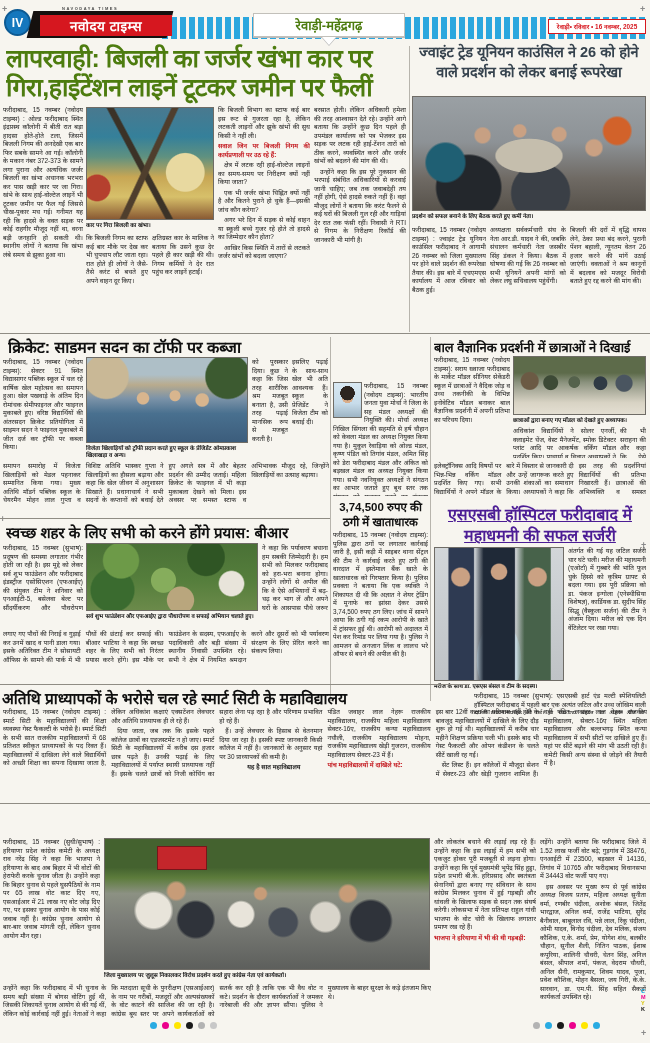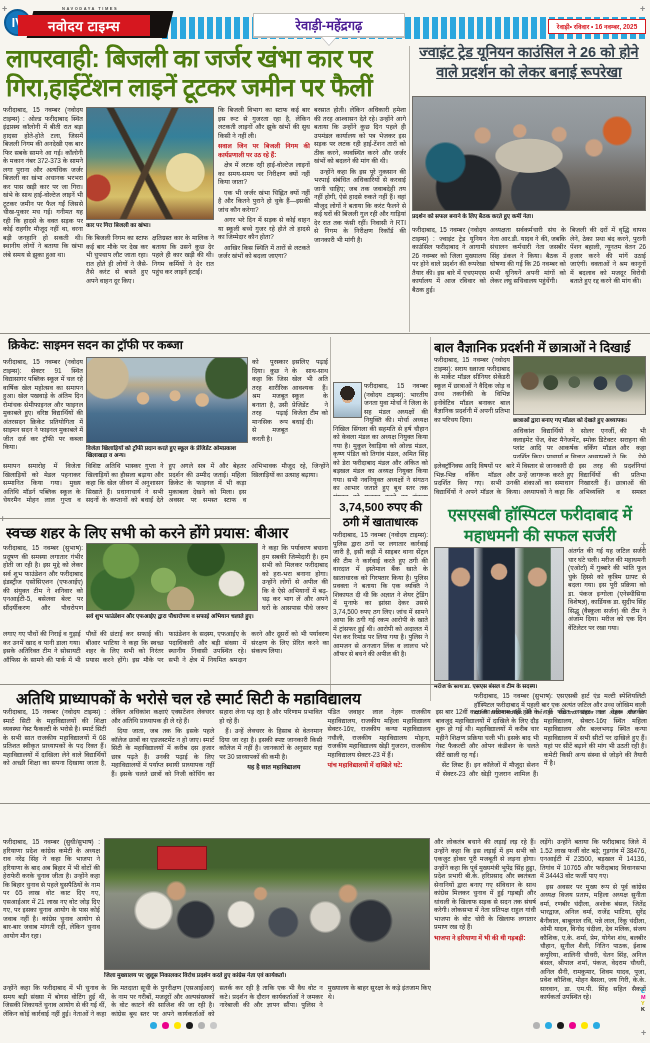--- a/index.html
+++ b/index.html
@@ -7,21 +7,21 @@
         font-family:"Liberation Sans","DejaVu Sans",sans-serif;overflow:hidden;}
   .abs{position:absolute;box-sizing:border-box;}
   
   .pgcircle{width:27px;height:27px;border-radius:50%;background:#1577bd;border:2px solid #0d5a93;
             color:#fff;font-weight:bold;font-size:12px;display:flex;align-items:center;justify-content:center;}
   .flagblk{background:#15100e;transform:skewX(-14deg);}
   .mastred{background:#d6171f;color:#fff;font-weight:bold;font-size:13.5px;display:flex;
            align-items:center;justify-content:center;letter-spacing:0.5px;}
   .mast-en{font-size:4px;color:#4a4a4a;letter-spacing:1.5px;font-weight:bold;}
   .stripes{background:repeating-linear-gradient(90deg,#2ba7de 0 6px,#f7f5ef 6px 9px);}
-  .editionbox{background:#fff;border:1px solid #c2c0ba;color:#4c1d95;font-weight:bold;font-size:13px;
+  .editionbox{background:#fff;border:1px solid #c2c0ba;color:#4d7c0f;font-weight:bold;font-size:13px;
               display:flex;align-items:center;justify-content:center;box-shadow:0 1px 0 #bbb;}
   .edition-tail{width:0;height:0;border-left:7px solid transparent;border-right:7px solid transparent;
                 border-top:8px solid #fff;filter:drop-shadow(0 1px 0 #bbb);}
   .datebox{background:#fff;border:1px solid #d6171f;color:#d6171f;font-weight:bold;font-size:6.4px;
            display:flex;align-items:center;justify-content:center;}
   .regmark{color:#8a8a8a;font-size:9px;font-weight:bold;}
   
   .bt{font-size:6.4px;line-height:1.33;text-align:justify;color:#1d1d1d;overflow:hidden;}
   .bt p{margin:0 0 2px;text-indent:6px;}
   .bt p.noind{text-indent:0;}
@@ -96,40 +96,40 @@
      radial-gradient(circle at 22% 40%, #c79c78 0 3%, transparent 4%),
      radial-gradient(circle at 48% 42%, #c79c78 0 3%, transparent 4%),
      radial-gradient(circle at 75% 42%, #c79c78 0 3%, transparent 4%),
      linear-gradient(180deg,#44622f 0 22%,#5d7c3c 30%,#8c9183 42%,#7d7f79 60%,#5d5f5c 100%);}
   .banner{position:absolute;left:16%;top:5%;width:15%;height:17%;background:#c4262b;border:1px solid #77161a;}
   
   .dotrow{display:flex;gap:5px;}
   .dot{width:7px;height:7px;border-radius:50%;}
   .cmyk-v{display:flex;flex-direction:column;font-size:5.5px;font-weight:bold;line-height:1.1;}
   .fr-head{font-size:11.5px;line-height:1.3;font-weight:bold;text-align:center;color:#101010;overflow:hidden;}
-  .hosp-head{font-size:16px;line-height:1.32;font-weight:bold;text-align:center;color:#15803d;overflow:hidden;}
+  .hosp-head{font-size:16px;line-height:1.32;font-weight:bold;text-align:center;color:#4c1d95;overflow:hidden;text-decoration:underline;}
 </style>
 </head>
 <body>
 
 <div class="page">
 
   <div class="abs regmark" style="left:2px;top:4px;">+</div>
   <div class="abs regmark" style="left:640px;top:4px;">+</div>
   <div class="abs regmark" style="left:0px;top:514px;">+</div>
   <div class="abs regmark" style="left:641px;top:540px;">+</div>
 
   <div class="abs stripes" style="left:162px;top:17px;width:484px;height:22px;"></div>
 
   <div class="abs pgcircle" style="left:4px;top:9px;">
     <span>IV</span>
   </div>
   <div class="abs mast-en" style="left:62px;top:6px;">NAVODAYA TIMES</div>
   <div class="abs flagblk" style="left:30px;top:11px;width:140px;height:27px;"></div>
-  <div class="abs mastred" style="left:18px;top:15px;width:132px;height:21px;">नवोदय टाइम्स</div>
+  <div class="abs mastred" style="left:40px;top:15px;width:132px;height:21px;">नवोदय टाइम्स</div>
 
   <div class="abs editionbox" style="left:253px;top:13px;width:152px;height:24px;">रेवाड़ी-महेंद्रगढ़</div>
   <div class="abs edition-tail" style="left:322px;top:37px;"></div>
 
   <div class="abs datebox" style="left:548px;top:19px;width:98px;height:15px;">रेवाड़ी•  रविवार  •  16 नवम्बर, 2025</div>
 
   <div class="abs hl-main" style="left:6px;top:44px;width:400px;height:60px;">लापरवाही: बिजली का जर्जर खंभा कार पर गिरा,हाईटेंशन लाइनें टूटकर जमीन पर फैलीं</div>
 
   <div class="abs bt" style="left:3px;top:106px;width:80px;height:225px;">
     <p class="noind">फरीदाबाद, 15 नवम्बर (नवोदय टाइम्स) : ओल्ड फरीदाबाद स्थित इंद्रप्रस्थ कॉलोनी में बीती रात बड़ा हादसा होते-होते टला, जिसमें बिजली निगम की अनदेखी एक बार फिर सबके सामने आ गई। कॉलोनी के मकान नंबर 372-373 के सामने लगा पुराना और अत्यधिक जर्जर बिजली का खंभा अचानक भरभरा कर पास खड़ी कार पर जा गिरा। खंभे के साथ हाई-वोल्टेज लाइनें भी टूटकर जमीन पर फैल गईं जिससे चीख-पुकार मच गई। गनीमत यह रही कि हादसे के वक्त सड़क पर कोई राहगीर मौजूद नहीं था, वरना बड़ी जनहानि हो सकती थी। स्थानीय लोगों ने बताया कि खंभा लंबे समय से झुका हुआ था।</p>
@@ -154,36 +154,36 @@
     <p>आखिर किस स्थिति में तारों से लटकते जर्जर खंभों को बदला जाएगा?</p>
   </div>
 
   <div class="abs bt" style="left:314px;top:106px;width:92px;height:225px;">
     <p class="noind">बरसात होती। लेकिन अधिकारी हमेशा की तरह आश्वासन देते रहे। उन्होंने आगे बताया कि उन्होंने कुछ दिन पहले ही उपमंडल कार्यालय को पत्र भेजकर इस सड़क पर लटक रही हाई-टेंशन तारों को ठीक करने, व्यवस्थित करने और जर्जर खंभों को बदलने की मांग की थी।</p>
     <p>उन्होंने कहा कि इस पूरे नुकसान की भरपाई संबंधित अधिकारियों से करवाई जानी चाहिए; जब तक जवाबदेही तय नहीं होगी, ऐसे हादसे रुकते नहीं हैं। वहां मौजूद लोगों ने बताया कि करंट फैलने से कई घरों की बिजली गुल रही और गाड़ियां देर रात तक फंसी रहीं। निवासी ने RTI से निगम के निरीक्षण रिकॉर्ड की जानकारी भी मांगी है।</p>
   </div>
 
   <div class="abs rule-v" style="left:409px;top:46px;height:286px;"></div>
 
-  <div class="abs hl-tu" style="left:412px;top:43px;width:234px;height:50px;text-decoration:underline;">ज्वाइंट ट्रेड यूनियन काउंसिल ने 26 को होने वाले प्रदर्शन को लेकर बनाई रूपरेखा</div>
+  <div class="abs hl-tu" style="left:412px;top:43px;width:234px;height:50px;">ज्वाइंट ट्रेड यूनियन काउंसिल ने 26 को होने वाले प्रदर्शन को लेकर बनाई रूपरेखा</div>
   <div class="abs photo ph-tu" style="left:412px;top:96px;width:234px;height:115px;"></div>
   <div class="abs caption" style="left:412px;top:213px;width:234px;height:9px;">प्रदर्शन को सफल बनाने के लिए बैठक करते हुए कर्मी नेता।</div>
   <div class="abs bt" style="left:412px;top:226px;width:74px;height:104px;">
     <p class="noind">फरीदाबाद, 15 नवम्बर (नवोदय टाइम्स) : ज्वाइंट ट्रेड यूनियन काउंसिल फरीदाबाद ने आगामी 26 नवम्बर को जिला मुख्यालय पर होने वाले प्रदर्शन की रूपरेखा तैयार की। इस बारे में एचएमएस कार्यालय में आज रविवार को बैठक हुई।</p>
   </div>
   <div class="abs bt" style="left:490px;top:226px;width:76px;height:104px;">
     <p class="noind">अध्यक्षता सर्वकर्मचारी संघ के नेता आर.डी. यादव ने की, जबकि संचालन कर्मचारी नेता जसबीर सिंह डंकल ने किया। बैठक में घोषणा की गई कि 26 नवम्बर को सभी यूनियनें अपनी मांगों को लेकर लघु सचिवालय पहुंचेंगी।</p>
   </div>
   <div class="abs bt" style="left:570px;top:226px;width:76px;height:104px;">
     <p class="noind">बिजली की दरों में वृद्धि वापस लेने, ठेका प्रथा बंद करने, पुरानी पेंशन बहाली, न्यूनतम वेतन 26 हजार करने की मांगें उठाई जाएंगी। वक्ताओं ने श्रम कानूनों में बदलाव को मजदूर विरोधी बताते हुए रद्द करने की मांग की।</p>
   </div>
 
   <div class="abs rule-h" style="left:0px;top:333px;width:650px;"></div>
 
-  <div class="abs hl-sec" style="left:8px;top:336px;width:318px;height:17px;font-size:12px;">क्रिकेट: साइमन सदन का ट्रॉफी पर कब्जा</div>
+  <div class="abs hl-sec" style="left:8px;top:336px;width:318px;height:17px;font-size:16px;">क्रिकेट: साइमन सदन का ट्रॉफी पर कब्जा</div>
   <div class="abs bt" style="left:3px;top:358px;width:80px;height:100px;">
     <p class="noind">फरीदाबाद, 15 नवम्बर (नवोदय टाइम्स): सेक्टर 91 स्थित विद्यासागर पब्लिक स्कूल में चल रहे वार्षिक खेल महोत्सव का समापन हुआ। खेल पखवाड़े के अंतिम दिन रोमांचक सेमीफाइनल और फाइनल मुकाबले हुए। वरिष्ठ विद्यार्थियों की अंतरसदन क्रिकेट प्रतियोगिता में साइमन सदन ने फाइनल मुकाबले में जीत दर्ज कर ट्रॉफी पर कब्जा किया।</p>
   </div>
   <div class="abs photo ph-cricket" style="left:86px;top:357px;width:162px;height:86px;"></div>
   <div class="abs caption" style="left:86px;top:445px;width:162px;height:13px;">विजेता खिलाड़ियों को ट्रॉफी प्रदान करते हुए स्कूल के प्रेजिडेंट ओमप्रकाश खिलाखड़ा व अन्य।</div>
   <div class="abs bt" style="left:252px;top:358px;width:36px;height:100px;">
     <p class="noind">को पुरस्कार दिया। कुछ ने कहा कि जिस तरह शारीरिक श्रम मजबूत बनाता है, उसी तरह पढ़ाई मानसिक रूप से मजबूत करती है।</p>
   </div>
   <div class="abs bt" style="left:292px;top:358px;width:36px;height:100px;">
     <p class="noind">इसलिए पढ़ाई के साथ-साथ खेल भी अति आवश्यक हैं। स्कूल के प्रेजिडेंट ने विजेता टीम को बधाई दी।</p>
@@ -241,21 +241,21 @@
   <div class="abs bt" style="left:568px;top:547px;width:78px;height:134px;">
     <p class="noind">अंतर्गत की गई यह जटिल सर्जरी चार घंटे चली। मरीज की महाधमनी (एओर्टा) में गुब्बारे की भांति फूल चुके हिस्से को कृत्रिम ग्राफ्ट से बदला गया। इस पूरी प्रक्रिया को डा. पंकज इन्गोला (एनेस्थीसिया विशेषज्ञ), कार्डियक डा. सुदीप सिंह सिद्धू (वैस्कुला सर्जन) की टीम ने अंजाम दिया। मरीज को एक दिन वेंटिलेटर पर रखा गया।</p>
   </div>
   <div class="abs caption" style="left:434px;top:683px;width:130px;height:8px;">मरीज के साथ डा. एसएस बंसल व टीम के सदस्य।</div>
   <div class="abs bt" style="left:474px;top:692px;width:172px;height:22px;">
     <p class="noind">फरीदाबाद, 15 नवम्बर (सुभाष): एसएसबी हार्ट एंड मल्टी स्पेशियलिटी हॉस्पिटल फरीदाबाद में पहली बार एक अत्यंत जटिल और उच्च जोखिम वाली सर्जरी सफलतापूर्वक की गई। डा. एस.एस. बंसल, डा. अंशुल और डा. सिद्धांत बंसल (कार्डियोलॉजिस्ट) ने सफलता की जानकारी दी।</p>
   </div>
 
   <div class="abs rule-h" style="left:0px;top:684px;width:470px;"></div>
 
-  <div class="abs hl-sec" style="left:16px;top:687px;width:430px;height:18px;font-size:15.5px;">अतिथि प्राध्यापकों के भरोसे चल रहे स्मार्ट सिटी के महाविद्यालय</div>
+  <div class="abs hl-sec" style="left:2px;top:687px;width:430px;height:18px;font-size:15.5px;">अतिथि प्राध्यापकों के भरोसे चल रहे स्मार्ट सिटी के महाविद्यालय</div>
   <div class="abs bt" style="left:3px;top:708px;width:644px;height:94px;column-count:6;column-gap:5px;">
     <p class="noind">फरीदाबाद, 15 नवम्बर (नवोदय टाइम्स) : स्मार्ट सिटी के महाविद्यालयों की शिक्षा व्यवस्था गेस्ट फैकल्टी के भरोसे है। स्मार्ट सिटी के सभी सात राजकीय महाविद्यालयों में 68 प्रतिशत स्वीकृत प्राध्यापकों के पद रिक्त हैं। महाविद्यालयों में दाखिला लेने वाले विद्यार्थियों को अच्छी शिक्षा का सपना दिखाया जाता है, लेकिन अधिकांश कक्षाएं एक्सटेंशन लेक्चरर और अतिथि प्राध्यापक ही ले रहे हैं।</p>
     <p>दिया जाता, जब तक कि इसके पहले कॉलेज छात्रों का एडजस्टमेंट न हो जाए। स्मार्ट सिटी के महाविद्यालयों में करीब दस हजार छात्र पढ़ते हैं। उनकी पढ़ाई के लिए महाविद्यालयों में पर्याप्त स्थायी प्राध्यापक नहीं हैं। इसके चलते छात्रों को निजी कोचिंग का सहारा लेना पड़ रहा है और परिणाम प्रभावित हो रहे हैं।</p>
     <p>हैं। उन्हें लेक्चरर के हिसाब से वेतनमान दिया जा रहा है। इसकी स्पष्ट जानकारी किसी कॉलेज में नहीं है। जानकारों के अनुसार यहां पर 30 प्राध्यापकों की कमी है।</p>
     <p class="subblk">यह है सात महाविद्यालय</p>
     <p class="noind">पंडित जवाहर लाल नेहरू राजकीय महाविद्यालय, राजकीय महिला महाविद्यालय सेक्टर-16ए, राजकीय कन्या महाविद्यालय नचौली, राजकीय महाविद्यालय मोहना, राजकीय महाविद्यालय खेड़ी गुजरान, राजकीय महाविद्यालय सेक्टर-23 में हैं।</p>
     <p class="noind subred">पांच महाविद्यालयों में दाखिले घटे:</p>
     <p class="noind">इस बार 12वीं कक्षा का परिणाम नहीं होने के बावजूद महाविद्यालयों में दाखिले के लिए दौड़ शुरू हो गई थी। महाविद्यालयों में करीब चार महीने शिक्षण प्रक्रिया चली भी। इसके बाद भी गेस्ट फैकल्टी और ओपन कंडीशन के चलते सीटें खाली रह गईं।</p>
     <p>सेंट लिस्ट हैं। इन कॉलेजों में मौजूदा सेशन में सेक्टर-23 और खेड़ी गुजरान शामिल हैं। वहीं पंडित जवाहर लाल नेहरू राजकीय महाविद्यालय, सेक्टर-16ए स्थित महिला महाविद्यालय और बल्लभगढ़ स्थित कन्या महाविद्यालय में सभी सीटों पर दाखिले हुए हैं। यहां पर सीटें बढ़ाने की मांग भी उठती रही है। कमेटी किसी अन्य संस्था से जोड़ने की तैयारी में है।</p>
   </div>

